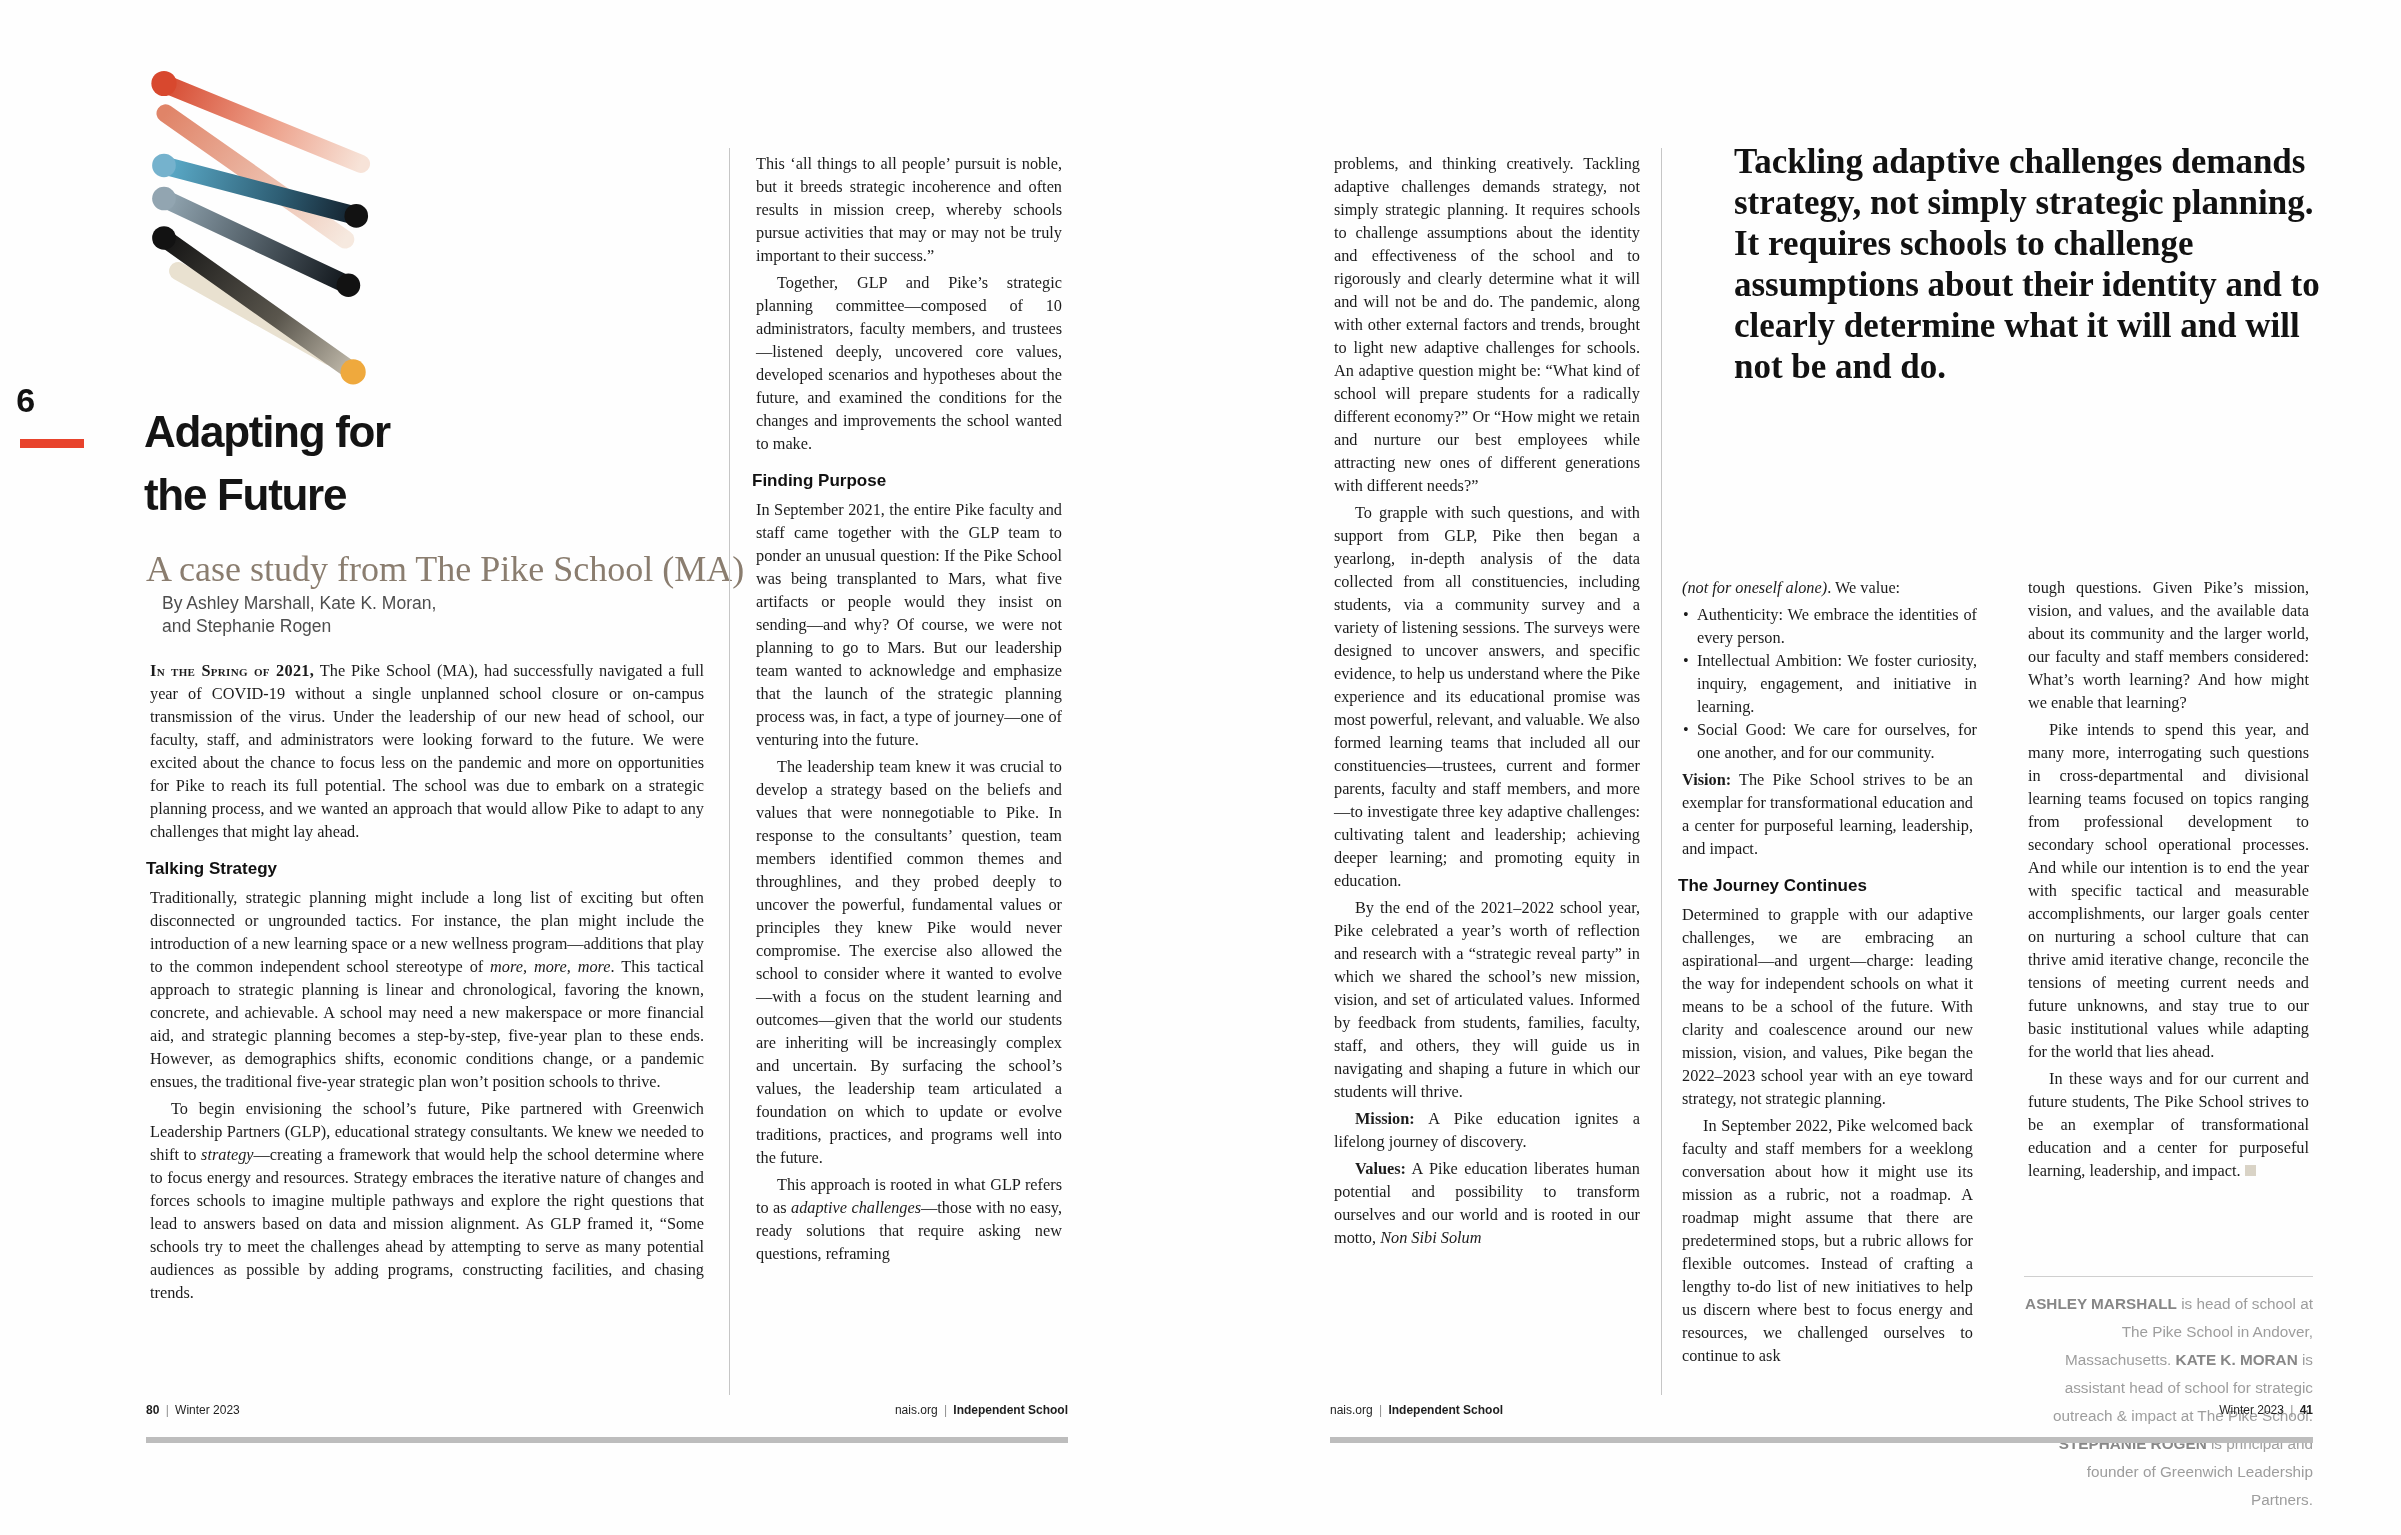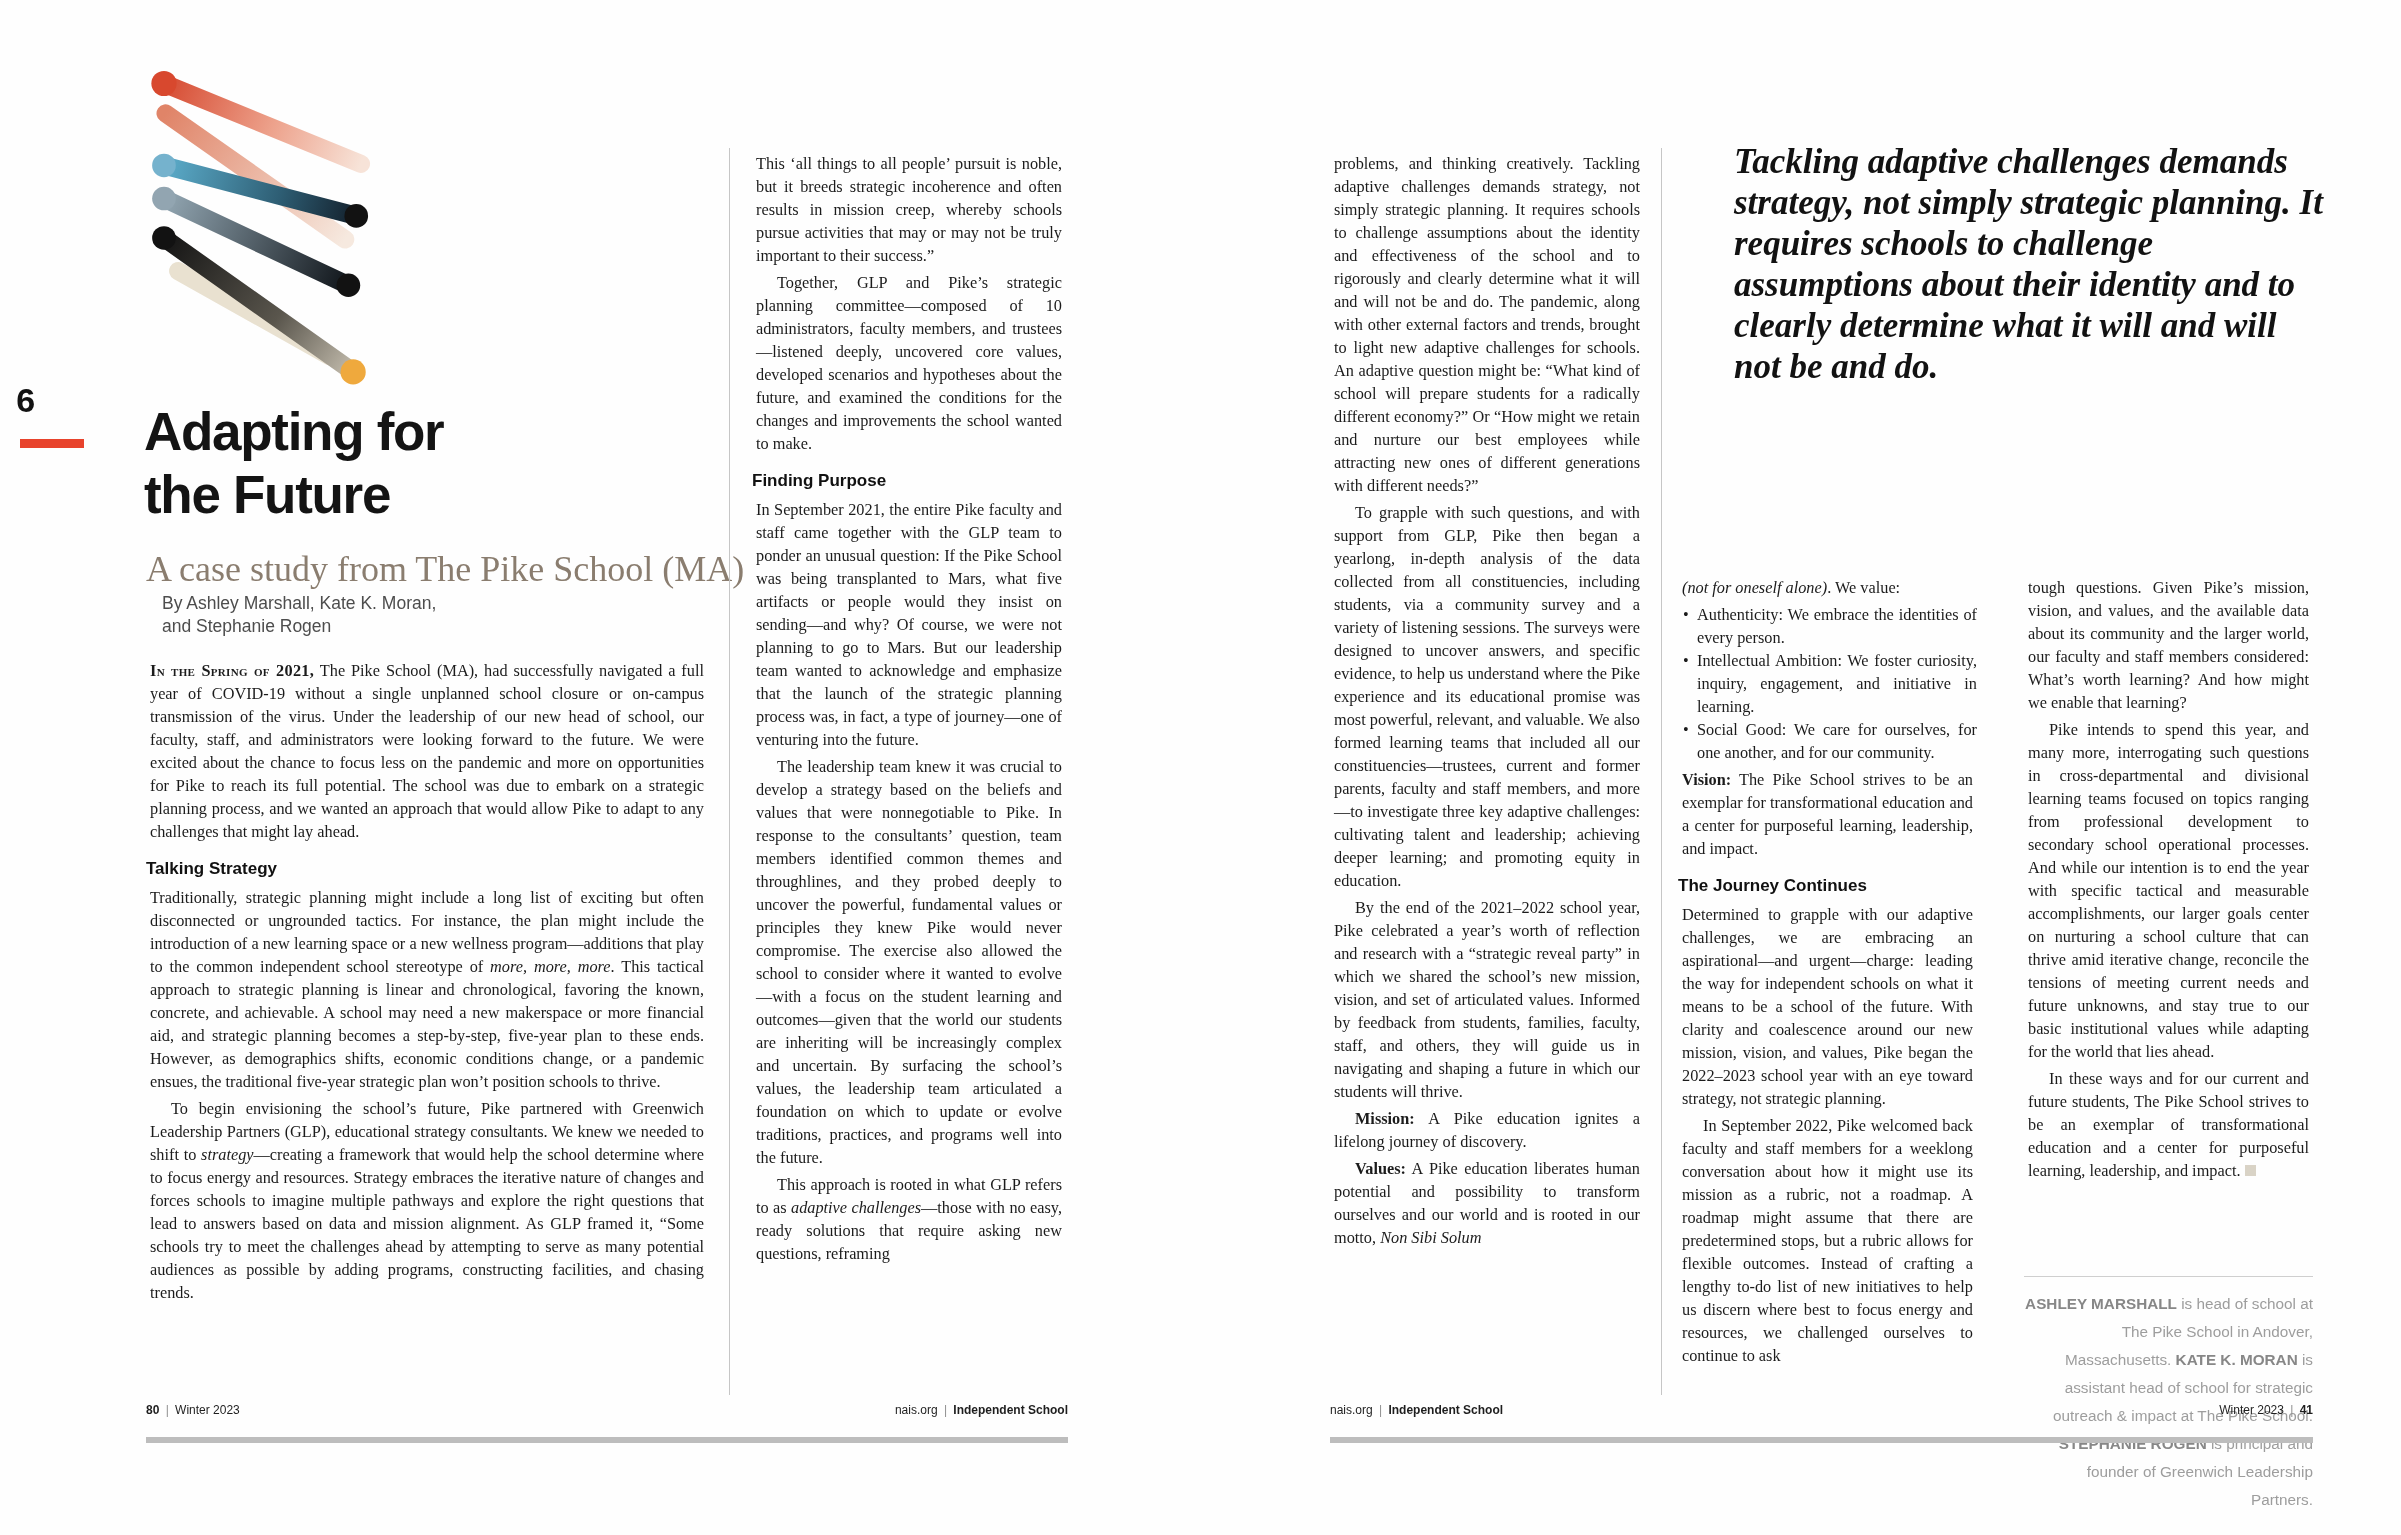--- a/index.html
+++ b/index.html
@@ -21,21 +21,21 @@
   }
   #dept-dash { left: 20px; top: 439px; width: 64px; height: 9.4px; background: #e8432c; }
 
   
   #graphic { left: 143px; top: 63px; width: 250px; height: 331px; }
 
   
   #title {
     left: 144px; top: 400px;
     font-family: "Liberation Sans", sans-serif;
-    font-weight: 700; font-size: 53px; line-height: 63px;
+    font-weight: 700; font-size: 44px; line-height: 63px;
     letter-spacing: -1.3px; color: #141414;
   }
   #subtitle { left: 146px; top: 548px; font-size: 36px; color: #8a7d6f; }
   #byline {
     left: 162px; top: 592px;
     font-family: "Liberation Sans", sans-serif;
     font-size: 17.5px; line-height: 22.5px; color: #4d4d4d;
   }
 
   
@@ -61,21 +61,21 @@
 
   .v-divider { width: 1.3px; height: 1247px; top: 148px; background: #c6c6c6; }
   #divider-left  { left: 729px; }
   #divider-right { left: 1661px; }
 
   
   #pullquote {
     left: 1734px; top: 141px; width: 594px;
     font-family: "Liberation Serif", serif;
     font-weight: 700; font-size: 35px; line-height: 41px;
-    color: #121212; text-align: left; font-style: italic;
+    color: #121212; text-align: left;
   }
 
   
   .bullet { position: relative; padding-left: 19px; }
   .bullet .mark { position: absolute; left: 5px; }
 
   
   #bio-rule { left: 2024px; top: 1276px; width: 289px; height: 1.3px; background: #cfcfcf; }
   #bios {
     left: 2024px; top: 1290px; width: 289px;

